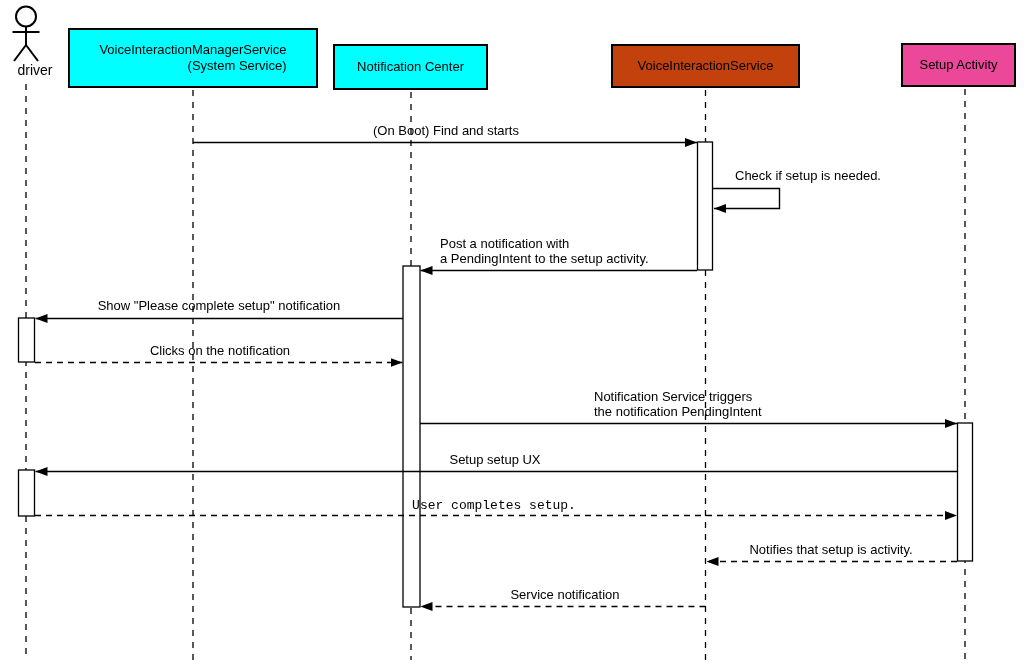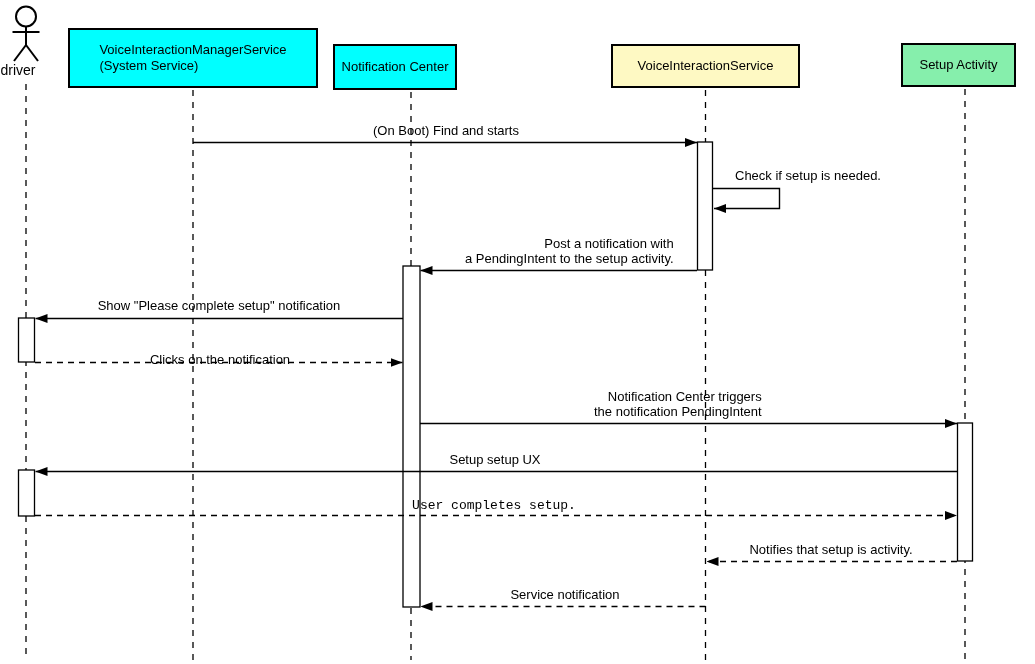--- a/index.html
+++ b/index.html
@@ -16,31 +16,31 @@
     position: absolute;
     left: 0; top: 0;
   }
   .pbox {
     position: absolute;
     box-sizing: border-box;
     border: 2px solid #000;
     display: flex;
     align-items: center;
     justify-content: center;
-    text-align: left;
+    text-align: right;
     font-size: 13px;
     line-height: 1.25;
     white-space: pre-line;
   }
   .msg-label {
     position: absolute;
     font-size: 13px;
     line-height: 15px;
     white-space: pre-line;
-    text-align: right;
+    text-align: left;
   }
   .msg-label.centered {
     transform: translateX(-50%);
     text-align: center;
     white-space: nowrap;
   }
   .actor-label {
     position: absolute;
     transform: translateX(-50%);
     font-size: 14px;
@@ -87,40 +87,40 @@
       <line x1="26" y1="26.5" x2="26" y2="45"></line>
       <line x1="12.5" y1="32" x2="39.5" y2="32"></line>
       <line x1="26" y1="45" x2="14" y2="61"></line>
       <line x1="26" y1="45" x2="38" y2="61"></line>
     </g>
   </svg>
 
   <div class="pbox" style="left: 68px; top: 28px; width: 250px; height: 60px; background-color: rgb(0, 255, 255);">VoiceInteractionManagerService
 (System Service)</div>
 
-  <div class="pbox" style="left: 333px; top: 44px; width: 124px; height: 46px; background-color: rgb(0, 255, 255);">Notification Center</div>
+  <div class="pbox" style="left: 333px; top: 44px; width: 155px; height: 46px; background-color: rgb(0, 255, 255);">Notification Center</div>
 
-  <div class="pbox" style="left: 611px; top: 44px; width: 189px; height: 44px; background-color: #fef9c3;">VoiceInteractionService</div>
+  <div class="pbox" style="left: 611px; top: 44px; width: 189px; height: 44px; background-color: #c2410c;">VoiceInteractionService</div>
 
-  <div class="pbox" style="left: 901px; top: 43px; width: 115px; height: 44px; background-color: #86efac;">Setup Activity</div>
+  <div class="pbox" style="left: 901px; top: 43px; width: 115px; height: 44px; background-color: #ec4899;">Setup Activity</div>
 
-  <div class="actor-label" style="left:18px; top:62px;">driver</div>
+  <div class="actor-label" style="left:35px; top:62px;">driver</div>
 
   <div class="msg-label centered" style="left:446px; top:123px;">(On Boot) Find and starts</div>
 
   <div class="msg-label" style="left:735px; top:168px;">Check if setup is needed.</div>
 
-  <div class="msg-label" style="left:440px; top:236px;margin-left:25px;">Post a notification with
+  <div class="msg-label" style="left:440px; top:236px;">Post a notification with
 a PendingIntent to the setup activity.</div>
 
   <div class="msg-label centered" style="left:219px; top:298px;">Show "Please complete setup" notification</div>
 
-  <div class="msg-label centered" style="left:220px; top:352px;">Clicks on the notification</div>
+  <div class="msg-label centered" style="left:220px; top:343px;">Clicks on the notification</div>
 
-  <div class="msg-label" style="left:594px; top:389px;">Notification Center triggers
+  <div class="msg-label" style="left:594px; top:389px;">Notification Service triggers
 the notification PendingIntent</div>
 
   <div class="msg-label centered" style="left:495px; top:452px;">Setup setup UX</div>
 
   <div class="msg-label centered" style="left:494px; top:498px;font-family:Liberation Mono, monospace;">User completes setup.</div>
 
   <div class="msg-label centered" style="left:831px; top:542px;">Notifies that setup is activity.</div>
 
   <div class="msg-label centered" style="left:565px; top:587px;">Service notification</div>
 

